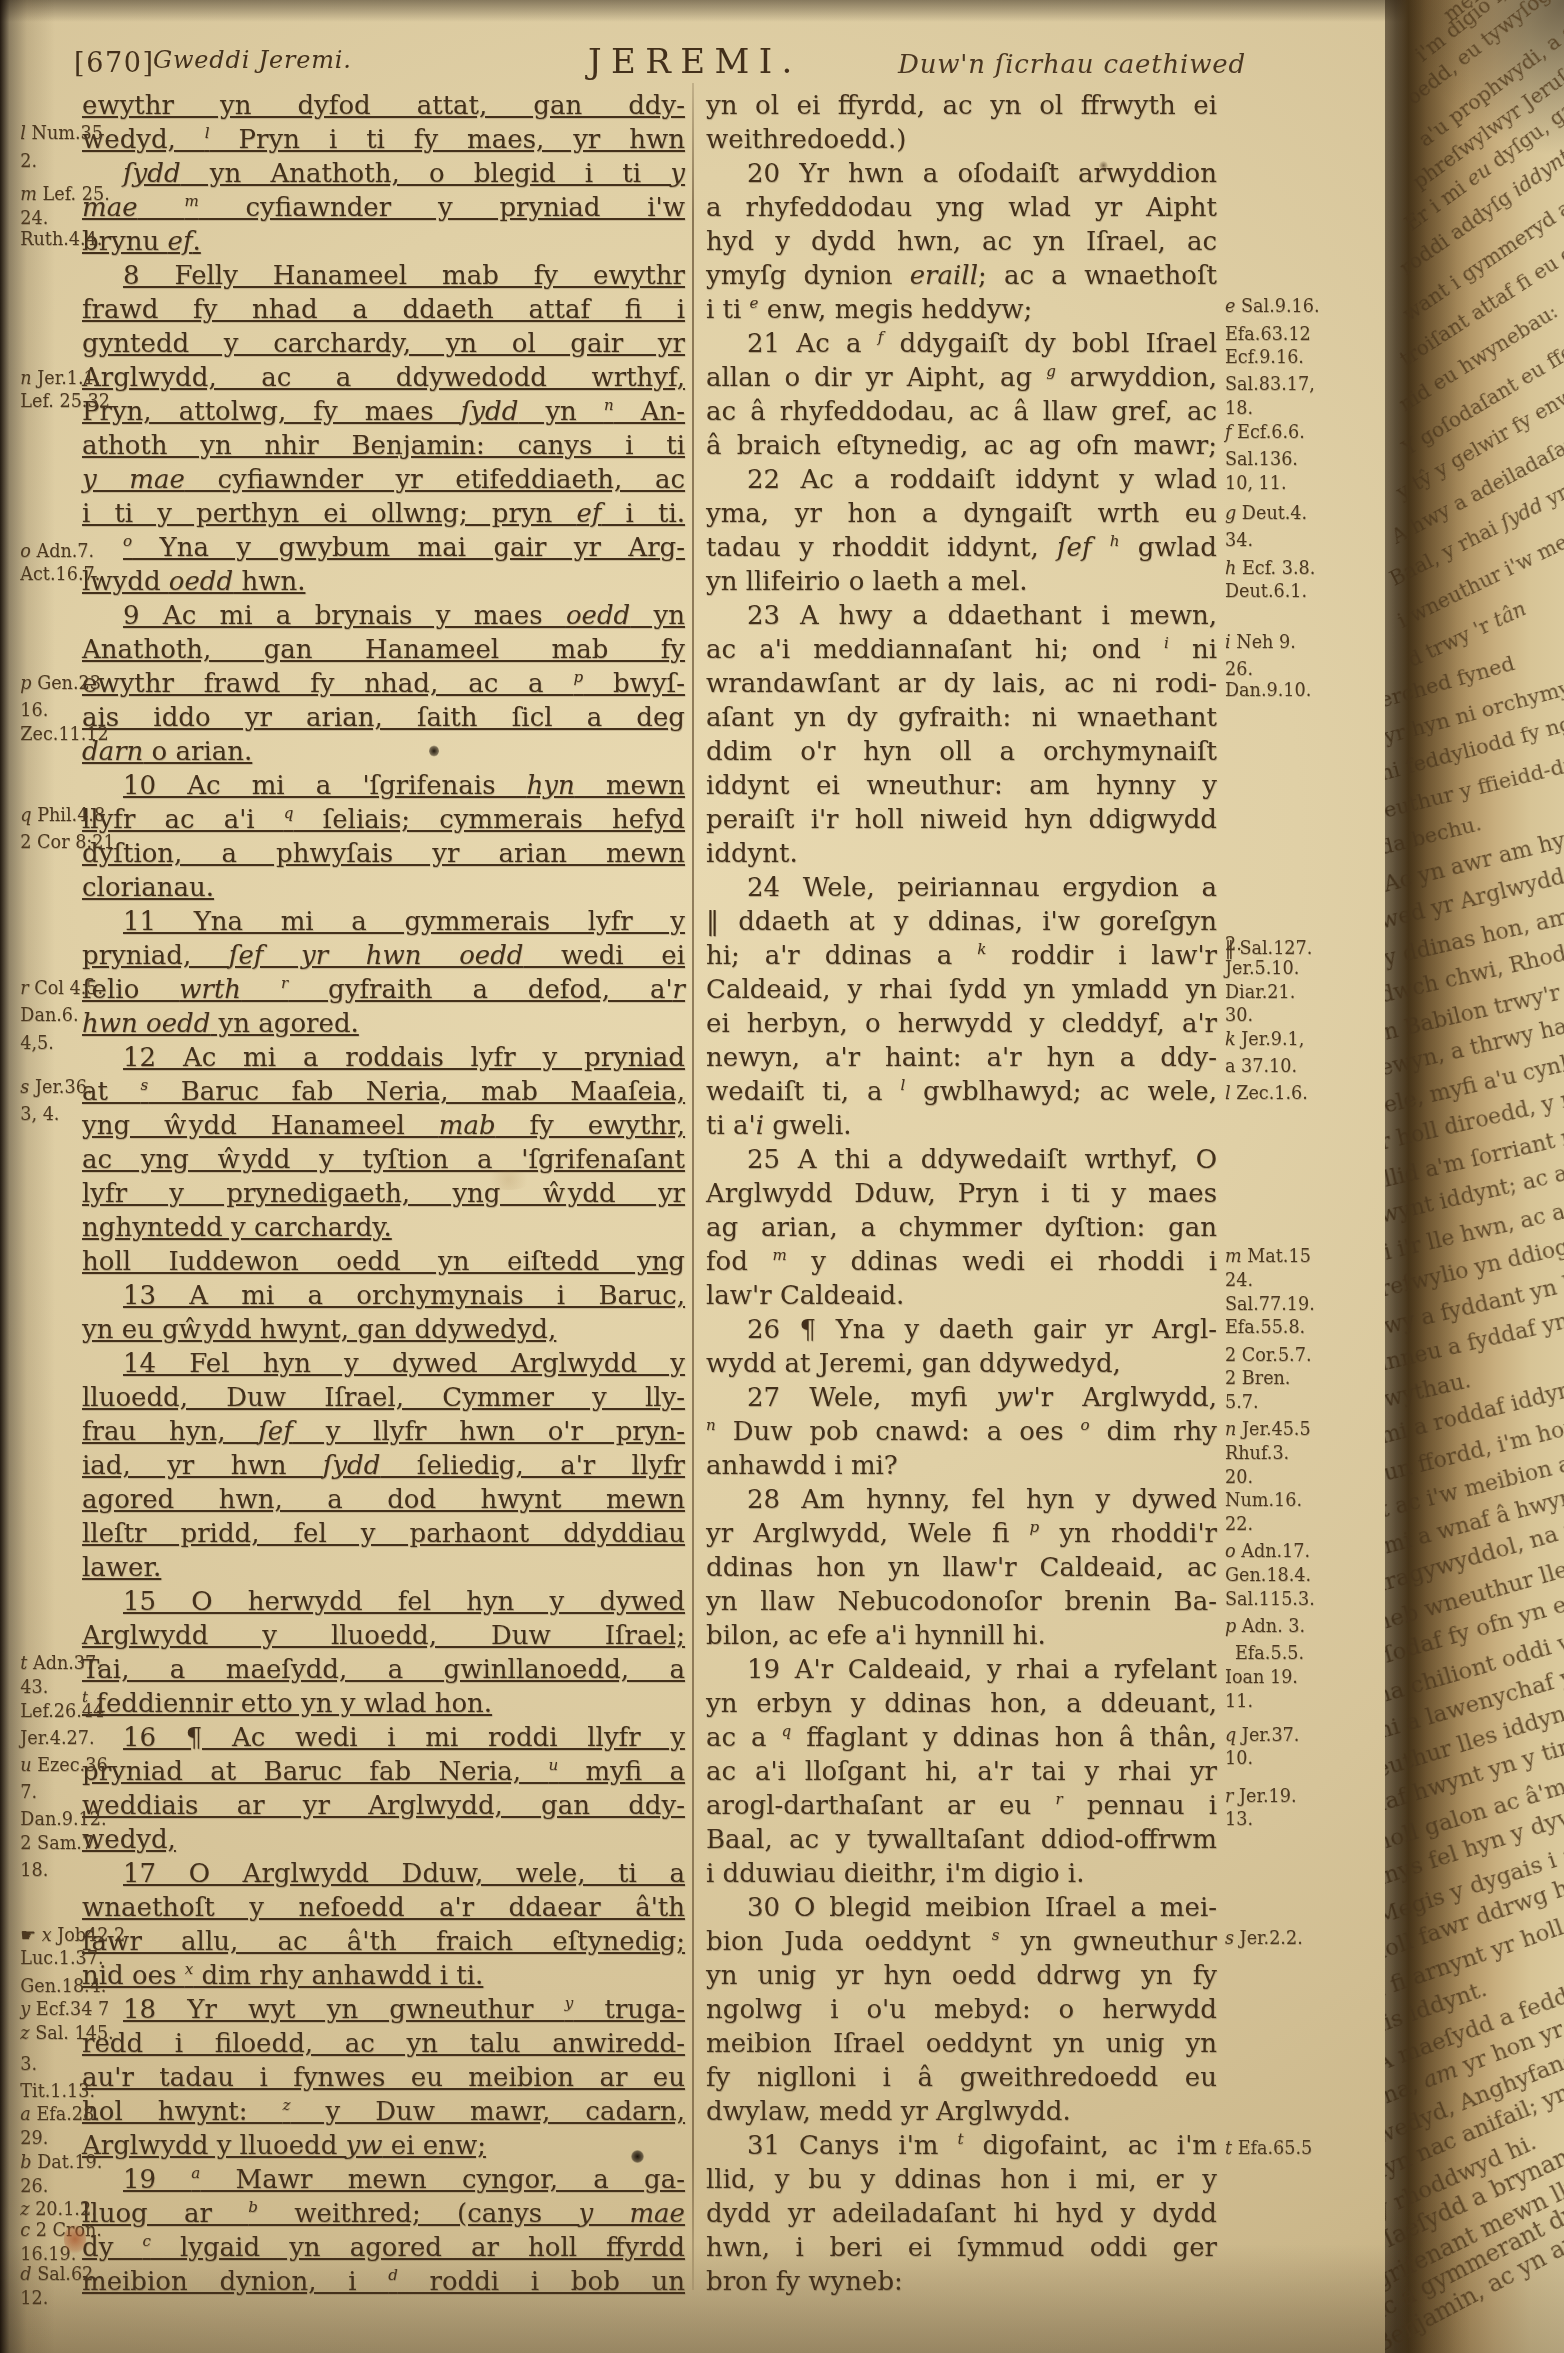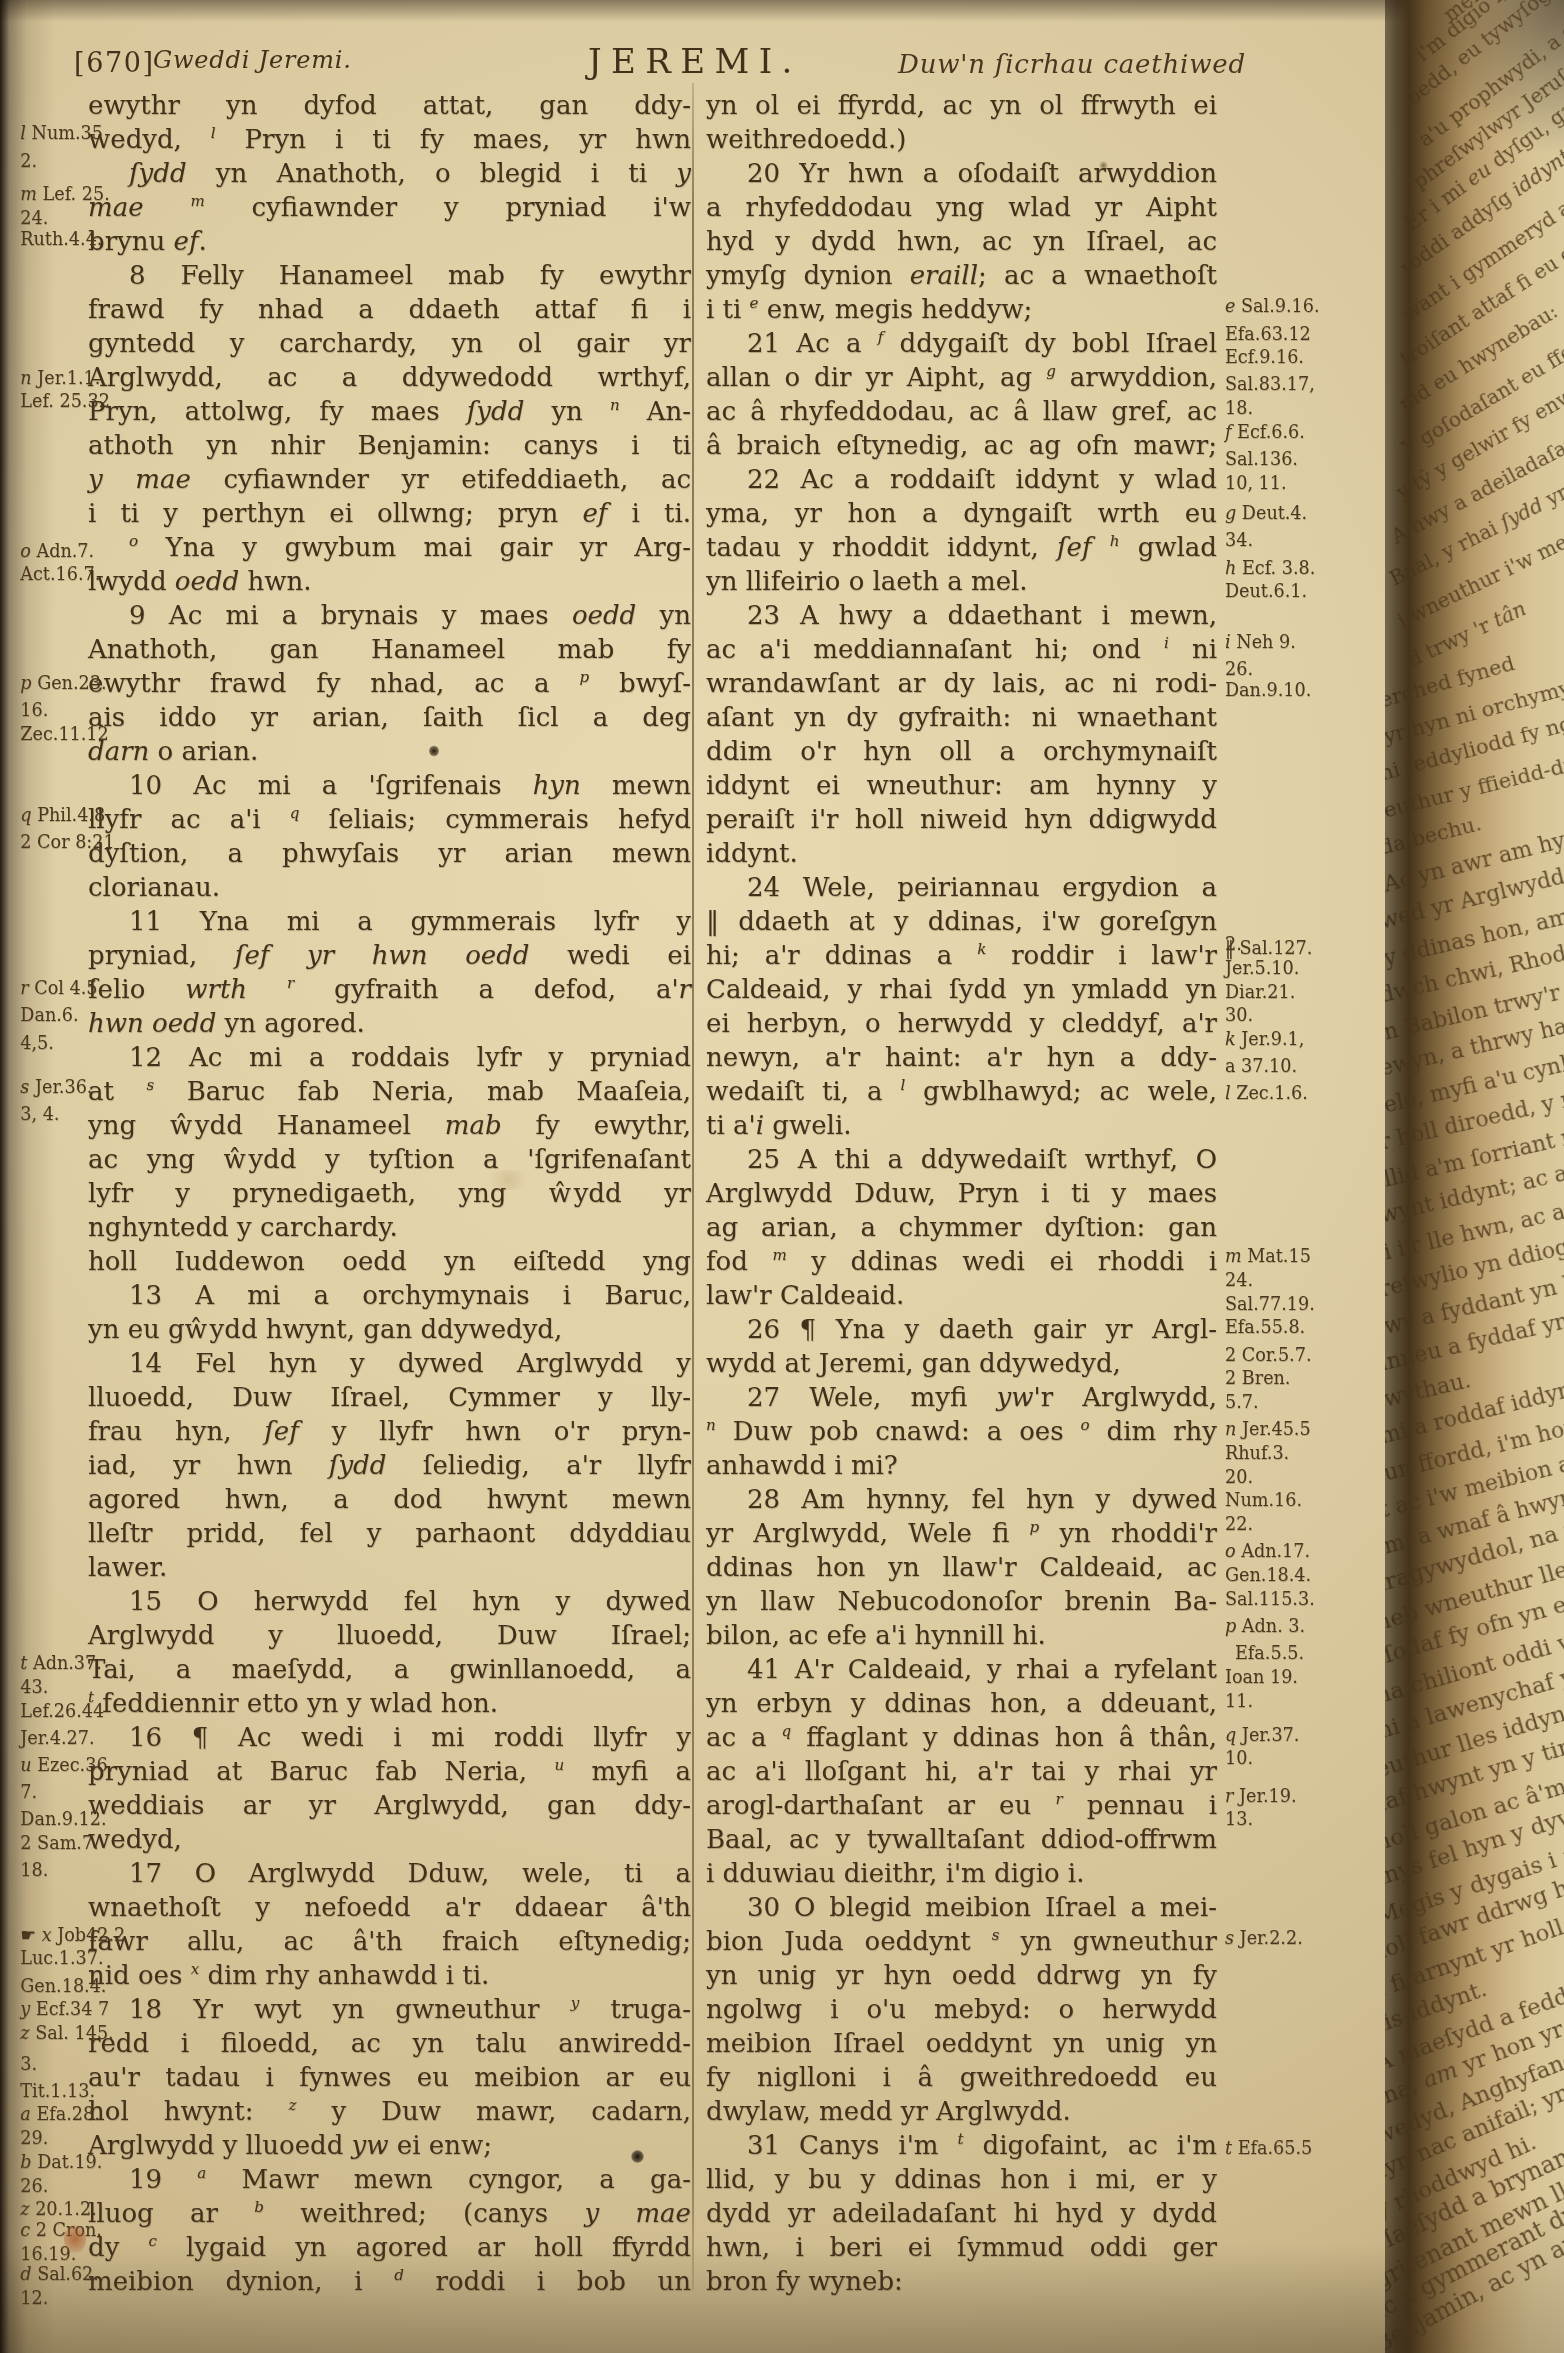--- a/index.html
+++ b/index.html
@@ -27,21 +27,21 @@
   .pageno{position:absolute;left:74px;top:6.3px;font-size:27px;letter-spacing:1.6px;}
   .ltitle{position:absolute;left:153px;top:4.7px;font-size:24px;font-style:italic;letter-spacing:0.8px;}
   .ctitle{position:absolute;left:588px;top:0px;font-size:34px;letter-spacing:9.4px;}
   .rtitle{position:absolute;left:898px;top:7.8px;font-size:26px;font-style:italic;letter-spacing:0.8px;color:#4a3620;}
   
   .col{position:absolute;top:88px;font-size:26px;}
   .col .line{height:34px;line-height:34px;text-align:justify;text-align-last:justify;
     text-shadow:0.4px 0.6px 0.7px rgba(70,50,25,.3);}
   .col .line.end{text-align-last:left;}
   .col .line.ind{padding-left:41px;}
-  #col-left{left:88px;width:603px;}
+  #col-left{left:82px;width:603px;text-decoration:underline;}
   #col-right{left:706px;width:511px;}
   sup{font-size:.58em;font-style:italic;vertical-align:super;line-height:0;}
   
   .mnotes{position:absolute;top:0;font-size:17.6px;color:#4c3820;}
   .mnotes .note{position:absolute;left:0;white-space:nowrap;line-height:19px;
     text-shadow:0.3px 0.5px 0.5px rgba(70,50,25,.28);}
   #mn-left{left:20.3px;width:85px;}
   #mn-right{left:1225px;width:176px;}
   
   .vrule{position:absolute;left:692px;top:83px;width:2.3px;height:2207px;
@@ -239,21 +239,21 @@
       <div class="line ind">26 ¶ Yna y daeth gair yr Argl-</div>
       <div class="line end">wydd at Jeremi, gan ddywedyd,</div>
       <div class="line ind">27 Wele, myfi <i>yw</i>'r Arglwydd,</div>
       <div class="line"><sup>n</sup> Duw pob cnawd: a oes <sup>o</sup> dim rhy</div>
       <div class="line end">anhawdd i mi?</div>
       <div class="line ind">28 Am hynny, fel hyn y dywed</div>
       <div class="line">yr Arglwydd, Wele fi <sup>p</sup> yn rhoddi'r</div>
       <div class="line">ddinas hon yn llaw'r Caldeaid, ac</div>
       <div class="line">yn llaw Nebucodonoſor brenin Ba-</div>
       <div class="line end">bilon, ac efe a'i hynnill hi.</div>
-      <div class="line ind">41 A'r Caldeaid, y rhai a ryfelant</div>
+      <div class="line ind">19 A'r Caldeaid, y rhai a ryfelant</div>
       <div class="line">yn erbyn y ddinas hon, a ddeuant,</div>
       <div class="line">ac a <sup>q</sup> ffaglant y ddinas hon â thân,</div>
       <div class="line">ac a'i lloſgant hi, a'r tai y rhai yr</div>
       <div class="line">arogl-darthaſant ar eu <sup>r</sup> pennau i</div>
       <div class="line">Baal, ac y tywalltaſant ddiod-offrwm</div>
       <div class="line end">i dduwiau dieithr, i'm digio i.</div>
       <div class="line ind">30 O blegid meibion Iſrael a mei-</div>
       <div class="line">bion Juda oeddynt <sup>s</sup> yn gwneuthur</div>
       <div class="line">yn unig yr hyn oedd ddrwg yn fy</div>
       <div class="line">ngolwg i o'u mebyd: o herwydd</div>

